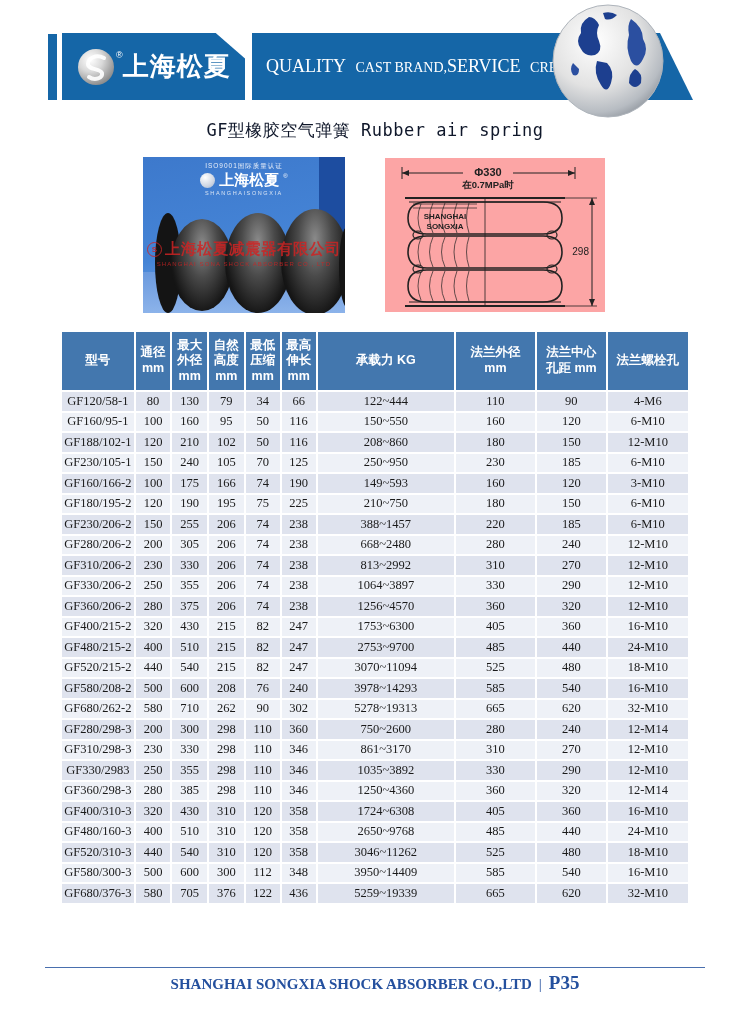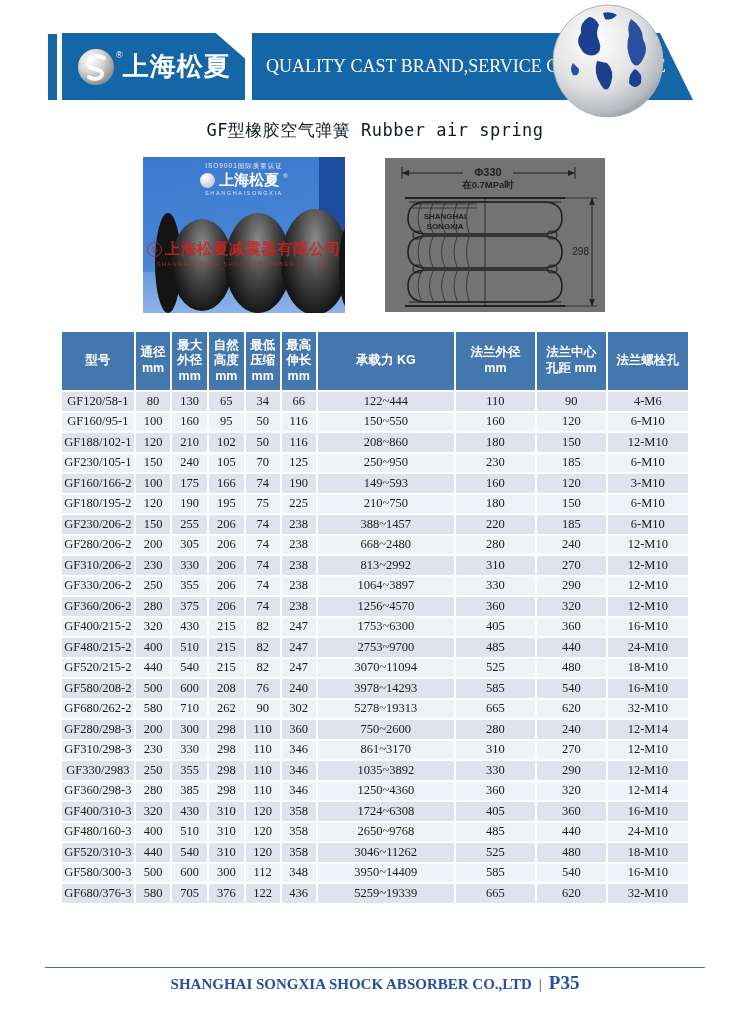--- a/index.html
+++ b/index.html
@@ -20,21 +20,21 @@
   .logo-sphere svg{position:absolute;left:0;top:0;}
   .logo-reg{color:#ffffff;font-size:9px;vertical-align:top;position:relative;top:-12px;left:2px;}
   .logo-cn{color:#ffffff;font-size:26px;font-weight:bold;letter-spacing:1px;margin-left:2px;}
   .hdr-ribbon{
     position:absolute;left:252px;top:33px;width:441px;height:67px;background:#1566a7;
     clip-path:polygon(0 0,408px 0,441px 100%,0 100%);
     display:flex;align-items:baseline;padding-left:14px;box-sizing:border-box;
     font-family:"Liberation Serif",serif;color:#ffffff;line-height:67px;white-space:pre;
   }
   .slogan-big{font-size:18px;}
-  .slogan-small{font-size:18px;}
+  .slogan-small{font-size:14px;margin-left:6px;}
   .hdr-globe{position:absolute;left:551px;top:3px;width:114px;height:116px;z-index:2;}
   
   .page-title{
     position:absolute;left:0;top:119px;width:100%;text-align:center;
     font-family:"DejaVu Sans Mono","Liberation Mono",monospace;
     font-size:17px;color:#0f172a;letter-spacing:0.5px;
   }
   
   .photo{
     position:absolute;left:143px;top:157px;width:202px;height:156px;overflow:hidden;
@@ -56,21 +56,21 @@
   .lobe{position:absolute;border-radius:50%;
     background:radial-gradient(ellipse at 50% 28%,#8a8a8a 0%,#4a4a4a 35%,#161616 72%,#050505 100%);}
   .flange{position:absolute;border-radius:50%;background:#141414;}
   .photo-watermark{position:absolute;top:82px;left:0;width:100%;text-align:center;z-index:3;}
   .wm-row{display:flex;justify-content:center;align-items:center;gap:3px;}
   .wm-circle{width:13px;height:13px;border-radius:50%;border:1.5px solid rgba(205,35,35,.85);
     color:rgba(205,35,35,.85);font-size:8px;font-weight:bold;line-height:13px;flex:0 0 auto;}
   .wm-cn{color:rgba(205,35,35,.85);font-size:15.5px;font-weight:bold;letter-spacing:0.5px;font-family:Liberation Mono, monospace;}
   .wm-en{color:rgba(205,35,35,.8);font-size:6px;letter-spacing:1.1px;margin-top:1px;}
   
-  .drawing{position:absolute;left:385px;top:158px;width:220px;height:154px;background:#737373;}
+  .drawing{position:absolute;left:385px;top:158px;width:220px;height:154px;background:#fca5a5;}
   .drawing svg{display:block;}
   .dim-label{font-family:"Liberation Sans",sans-serif;fill:#222222;}
   
   .spec-table{
     position:absolute;left:60px;top:330px;width:630px;
     border-collapse:separate;border-spacing:2px;background:#ffffff;table-layout:fixed;
   }
   .spec-table th{
     background:#4377ae;color:#ffffff;font-size:12.5px;font-weight:bold;
     text-align:center;vertical-align:middle;white-space:pre-line;
@@ -261,21 +261,21 @@
         <th>法兰中心
 孔距 mm</th>
         <th>法兰螺栓孔</th>
       </tr>
     </thead>
   <tbody>
       <tr class="row-odd">
         <td>GF120/58-1</td>
         <td>80</td>
         <td>130</td>
-        <td>65</td>
+        <td>79</td>
         <td>34</td>
         <td>66</td>
         <td>122~444</td>
         <td>110</td>
         <td>90</td>
         <td>4-M6</td>
       </tr>
       <tr class="row-even">
         <td>GF160/95-1</td>
         <td>100</td>

